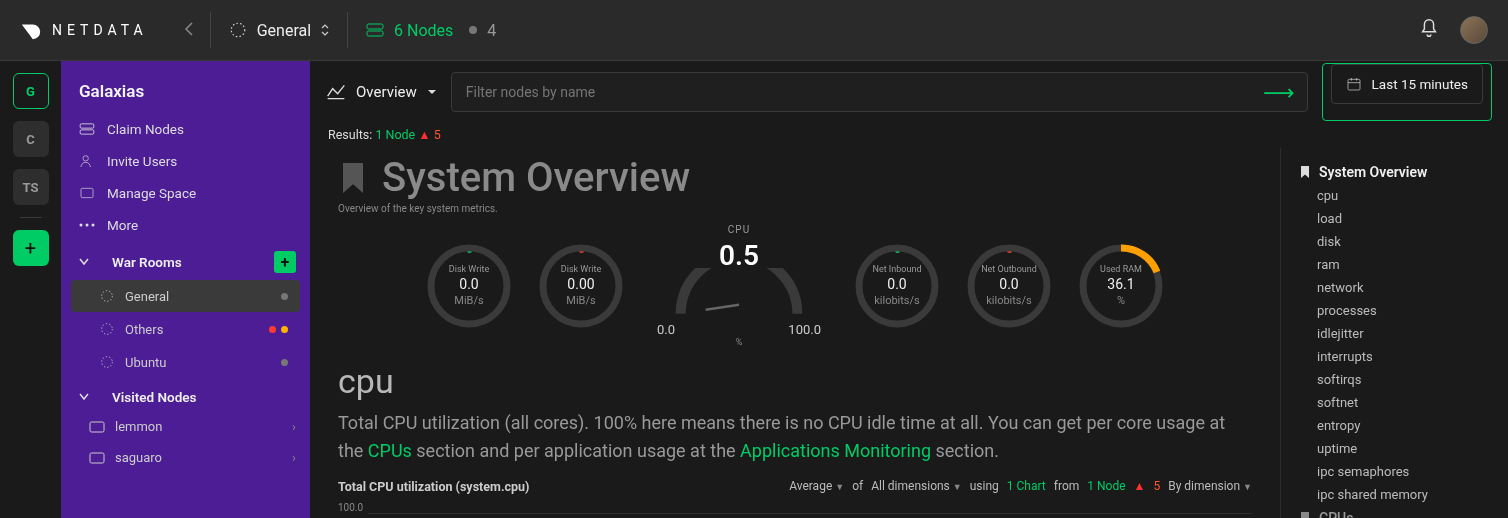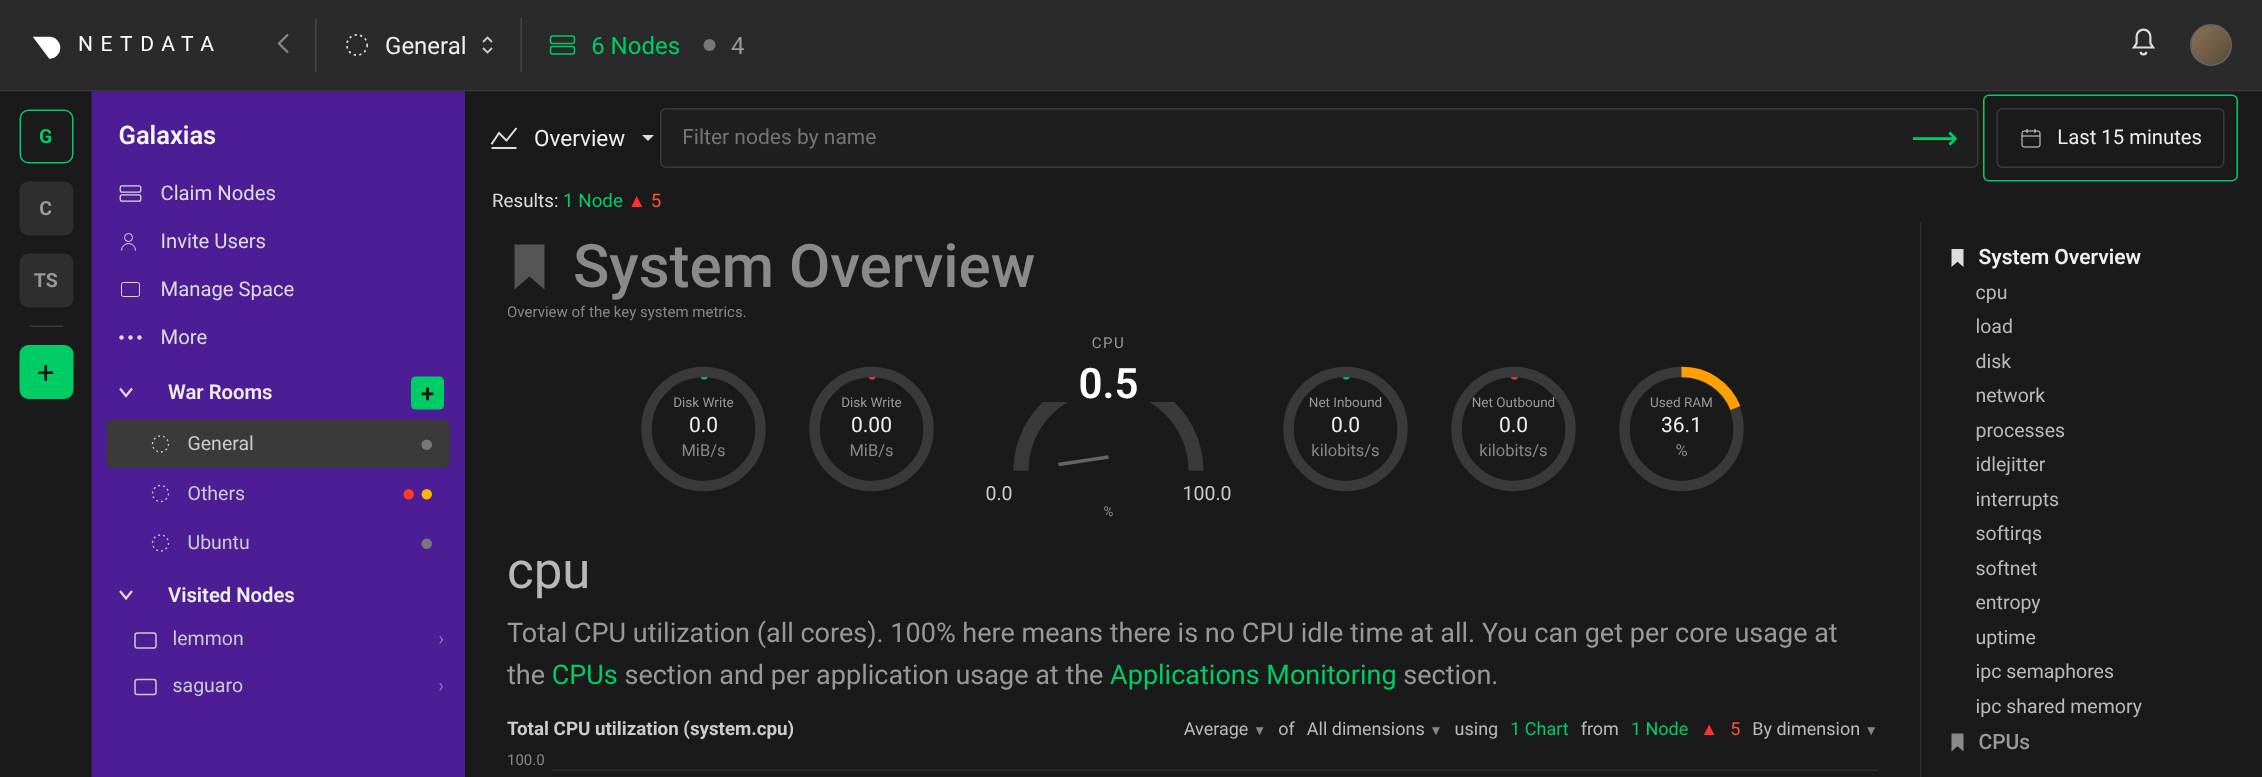--- a/index.html
+++ b/index.html
@@ -32,26 +32,26 @@
 .sb-hdr{display:flex;align-items:center;justify-content:space-between;padding:10px 14px 6px 18px;color:#eee;font-size:13.5px;font-weight:600;cursor:pointer}
 .sb-hdr .left{display:flex;align-items:center;gap:23px}
 .add-sq{width:22px;height:22px;background:#00cc66;border-radius:3px;display:flex;align-items:center;justify-content:center;color:#111;font-size:16px}
 .sb-room{display:flex;align-items:center;gap:10px;padding:8px 14px 8px 28px;color:#ccc;font-size:13px;cursor:pointer;border-radius:4px;margin:1px 10px;position:relative}
 .sb-room.active{background:#3a3a3a}
 .mini-dot{width:7px;height:7px;border-radius:50%;position:absolute}
 .sb-node{display:flex;align-items:center;gap:10px;padding:8px 14px 8px 28px;color:#ccc;font-size:13px;cursor:pointer;position:relative}
 .rchev{position:absolute;right:14px;color:#888}
 
 .main{flex:1;background:#1a1a1a;display:flex;flex-direction:column;min-width:0}
-.toolbar{height:62px;display:flex;align-items:center;padding:0 16px;gap:3px}
+.toolbar{height:62px;display:flex;align-items:center;padding:0 16px;gap:14px}
 .ov-sel{display:flex;align-items:center;gap:10px;color:#eee;font-size:15px;cursor:pointer}
 .search{flex:1;height:40px;background:#1f1f1f;border:1px solid #3a3a3a;border-radius:4px;display:flex;align-items:center;padding:0 14px}
 .search input{flex:1;background:transparent;border:none;outline:none;color:#ddd;font-size:14px}
 .arrow-go{color:#00cc66;font-size:22px;letter-spacing:-2px}
-.timerange-wrap{height:58px;border:1.5px solid #00cc66;border-radius:4px;display:flex;align-items:center;padding:0 8px}
+.timerange-wrap{height:58px;border:1.5px solid #00cc66;border-radius:4px;display:flex;align-items:flex-start;padding:0 8px}
 .timerange{height:40px;border:1px solid #3a3a3a;border-radius:4px;display:flex;align-items:center;gap:10px;padding:0 14px;color:#eee;font-size:13.5px;cursor:pointer}
 .results{padding:4px 18px 6px;font-size:12.5px;color:#ddd}
 .results .green{color:#00cc66}
 .results .red{color:#ff5533}
 .tri-red{color:#ff3030}
 
 .content{flex:1;display:flex;min-height:0}
 .scroll{flex:1;padding:6px 28px 0;overflow:hidden;min-width:0}
 .page-title{display:flex;align-items:center;gap:14px;color:#888}
 .page-title h1{font-size:40px;font-weight:500;color:#8a8a8a}
@@ -369,20 +369,21 @@
       <div class="rightnav">
         <div class="rn-head">
           <svg width="12" height="14" viewBox="0 0 24 28">
               <path d="M4 2 H20 V26 L12 19 L4 26 Z" fill="#ddd"></path>
             </svg>
           <span>System Overview</span>
         </div>
         <div class="rn-item">cpu</div>
         <div class="rn-item">load</div>
         <div class="rn-item">disk</div>
+        <div class="rn-item">ram</div>
         <div class="rn-item">network</div>
         <div class="rn-item">processes</div>
         <div class="rn-item">idlejitter</div>
         <div class="rn-item">interrupts</div>
         <div class="rn-item">softirqs</div>
         <div class="rn-item">softnet</div>
         <div class="rn-item">entropy</div>
         <div class="rn-item">uptime</div>
         <div class="rn-item">ipc semaphores</div>
         <div class="rn-item">ipc shared memory</div>

